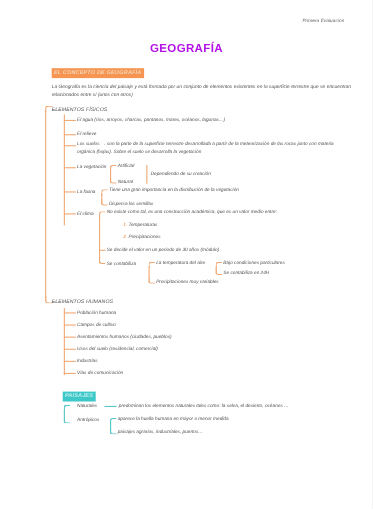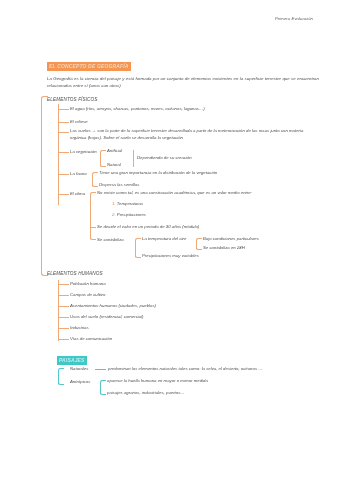--- a/index.html
+++ b/index.html
@@ -115,20 +115,21 @@
   }
   .brk.teal { border-color: #57c6c6; }
 </style>
 </head>
 <body>
 
 <div class="page">
 
   <div class="doc-header">Primera Evaluación</div>
 
+  <div class="doc-title">GEOGRAFÍA</div>
 
   <div class="heading-hl heading-concepto">EL CONCEPTO DE GEOGRAFÍA</div>
 
   <div class="intro">La Geografía es la ciencia del paisaje y está formada por un conjunto de elementos existentes en la superficie terrestre que se encuentran relacionados entre sí (unos con otros)</div>
 
   <div class="node cat" style="top:96px; left:47px;">ELEMENTOS FÍSICOS</div>
 
   <div class="brk" style="top:96px; left:41px; width:6px; height:5px;
        border-left-width:0.8px; border-top-width:0.8px;
        border-top-left-radius:3px;"></div>

